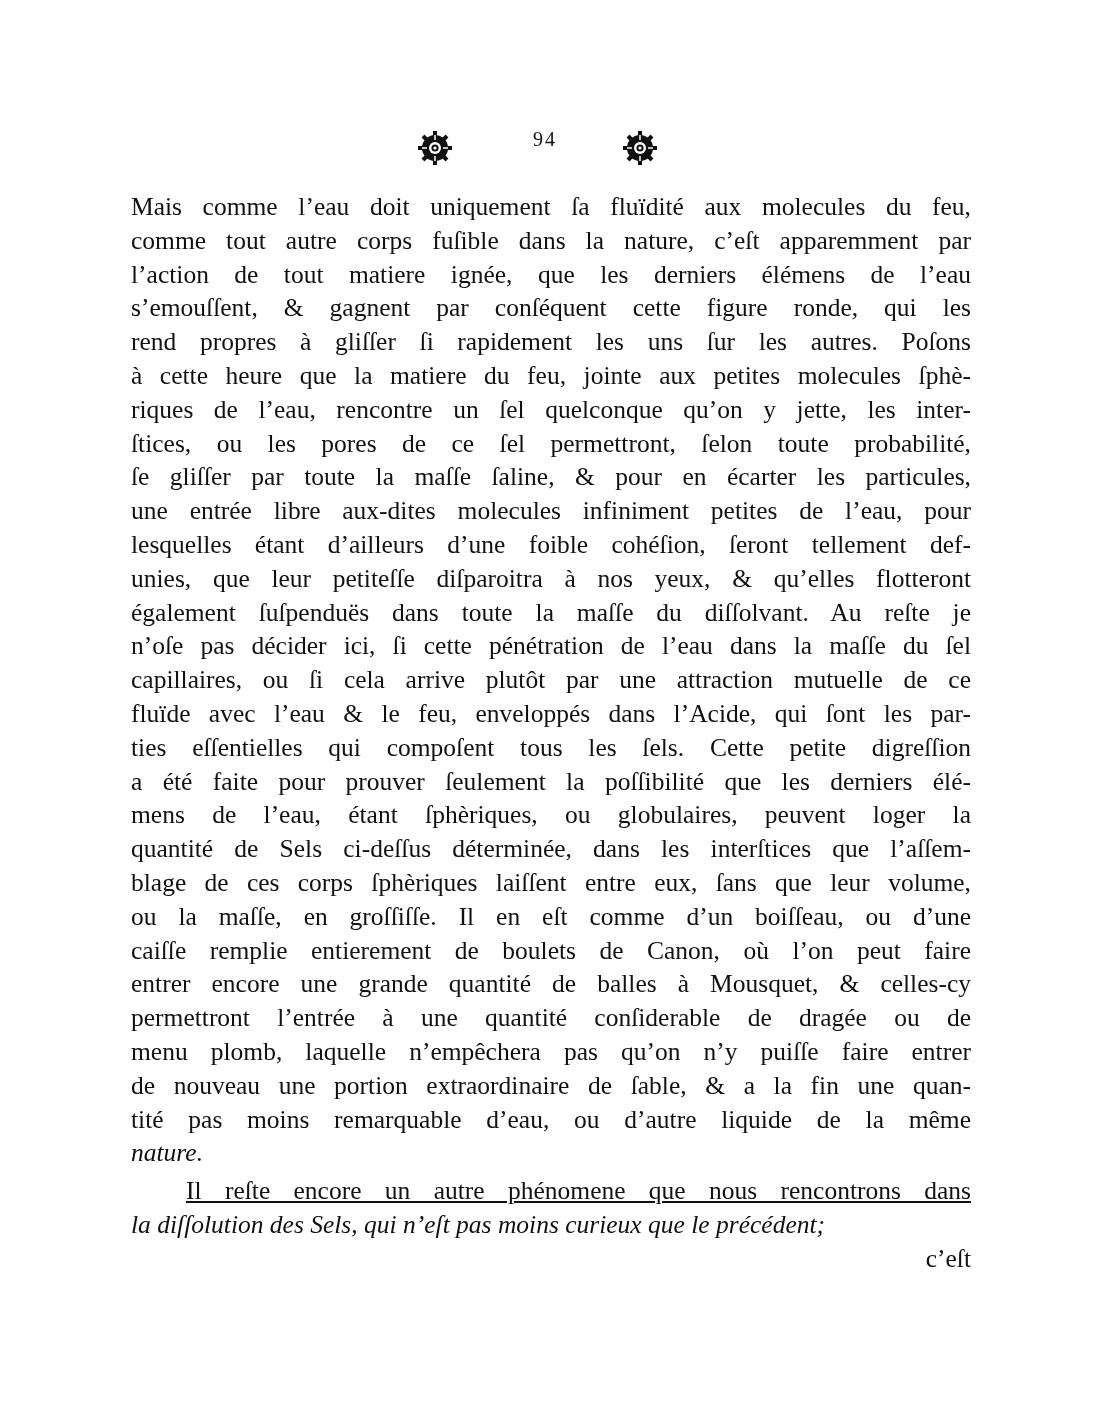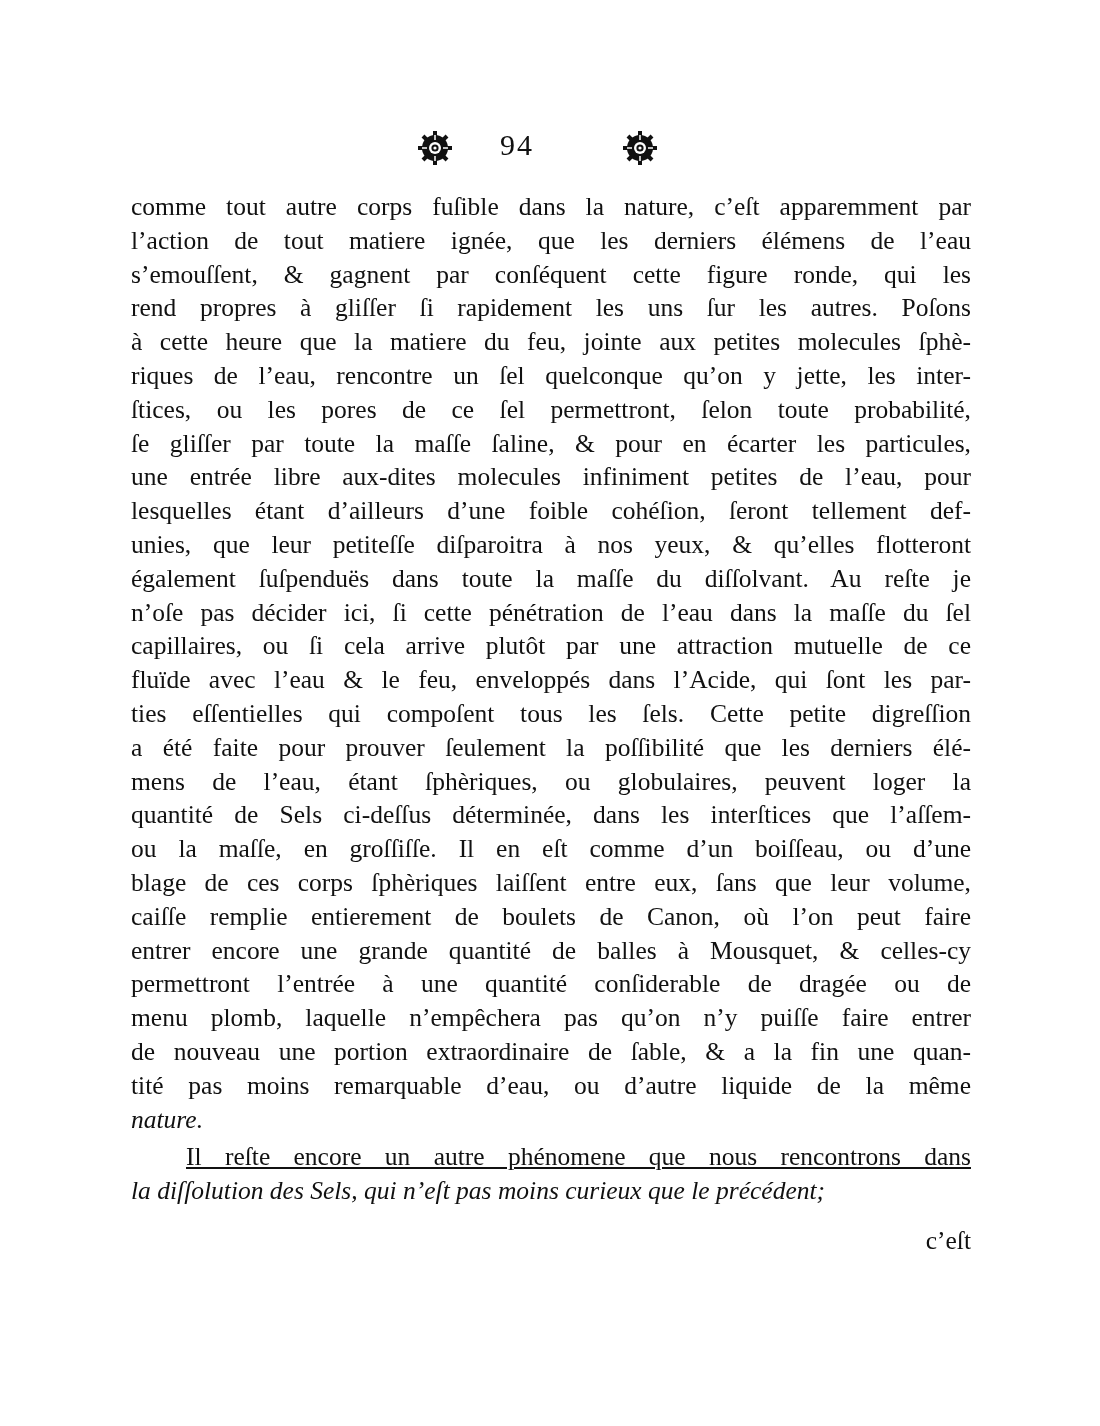--- a/index.html
+++ b/index.html
@@ -8,34 +8,34 @@
     font-family: "Liberation Serif", "DejaVu Serif", serif;
     color: #111111;
   }
   .header {
     position: absolute; top: 120px; left: 0; width: 1100px; height: 60px;
   }
   .orn { position: absolute; top: 10px; width: 36px; height: 36px; }
   .orn.left { left: 417px; }
   .orn.right { left: 622px; }
   .pagenum {
-    position: absolute; top: 8px; left: 500px; width: 90px; 
-    font-size: 30px; letter-spacing: 2px;
+    position: absolute; top: 8px; left: 500px; width: 90px; text-align: center;
+    font-size: 20px; letter-spacing: 2px;
   }
   .text {
     position: absolute; left: 131px; top: 190px; width: 840px;
     font-size: 25.5px; line-height: 33.8px;
   }
   .line {
     display: block; white-space: nowrap;
     text-align: justify; text-align-last: justify;
   }
   .line.last { text-align-last: left; font-style: italic; }
   .line.indent { padding-left: 55px; text-decoration: underline; }
-  .line.right { text-align: left; text-align-last: right; margin-top: 16px; }
+  .line.right { text-align: left; text-align-last: right; margin-top: 0; }
   .gap { height: 4px; }
 </style>
 </head>
 <body>
 
 <div class="header">
   <svg class="orn left" viewBox="0 0 36 36">
     <g fill="#111">
       <circle cx="18" cy="18" r="13"></circle>
       <rect x="16" y="1" width="4" height="8"></rect>
@@ -77,41 +77,42 @@
         <line x1="26" y1="18" x2="31" y2="18"></line>
     </g>
     <circle cx="18" cy="18" r="6" fill="#fff"></circle>
     <circle cx="18" cy="18" r="3.6" fill="#111"></circle>
     <circle cx="18" cy="18" r="1.6" fill="#fff"></circle>
   </svg>
 </div>
 
 <div class="text" id="body-text">
     <div>
+      <span class="line">Mais comme l’eau doit uniquement ſa fluïdité aux molecules du feu,</span>
       <span class="line">comme tout autre corps fuſible dans la nature, c’eſt apparemment par</span>
       <span class="line">l’action de tout matiere ignée, que les derniers élémens de l’eau</span>
       <span class="line">s’emouſſent, &amp; gagnent par conſéquent cette figure ronde, qui les</span>
       <span class="line">rend propres à gliſſer ſi rapidement les uns ſur les autres.   Poſons</span>
       <span class="line">à cette heure que la matiere du feu, jointe aux petites molecules ſphè-</span>
       <span class="line">riques de l’eau, rencontre un ſel quelconque qu’on y jette, les inter-</span>
       <span class="line">ſtices, ou les pores de ce ſel permettront, ſelon toute probabilité,</span>
       <span class="line">ſe gliſſer par toute la maſſe ſaline, &amp; pour en écarter les particules,</span>
       <span class="line">une entrée libre aux-dites molecules infiniment petites de l’eau, pour</span>
       <span class="line">lesquelles étant d’ailleurs d’une foible cohéſion, ſeront tellement def-</span>
       <span class="line">unies, que leur petiteſſe diſparoitra à nos yeux, &amp; qu’elles flotteront</span>
       <span class="line">également ſuſpenduës dans toute la maſſe du diſſolvant.   Au reſte je</span>
       <span class="line">n’oſe pas décider ici, ſi cette pénétration de l’eau dans la maſſe du ſel</span>
       <span class="line">capillaires, ou ſi cela arrive plutôt par une attraction mutuelle de ce</span>
       <span class="line">fluïde avec l’eau &amp; le feu, enveloppés dans l’Acide, qui ſont les par-</span>
       <span class="line">ties eſſentielles qui compoſent tous les ſels.   Cette petite digreſſion</span>
       <span class="line">a été faite pour prouver ſeulement la poſſibilité que les derniers élé-</span>
       <span class="line">mens de l’eau, étant ſphèriques, ou globulaires, peuvent loger la</span>
       <span class="line">quantité de Sels ci-deſſus déterminée, dans les interſtices que l’aſſem-</span>
+      <span class="line">blage de ces corps ſphèriques laiſſent entre eux, ſans que leur volume,</span>
       <span class="line">ou la maſſe, en groſſiſſe.   Il en eſt comme d’un boiſſeau, ou d’une</span>
-      <span class="line">blage de ces corps ſphèriques laiſſent entre eux, ſans que leur volume,</span>
       <span class="line">caiſſe remplie entierement de boulets de Canon, où l’on peut faire</span>
       <span class="line">entrer encore une grande quantité de balles à Mousquet, &amp; celles-cy</span>
       <span class="line">permettront l’entrée à une quantité conſiderable de dragée ou de</span>
       <span class="line">menu plomb, laquelle n’empêchera pas qu’on n’y puiſſe faire entrer</span>
       <span class="line">de nouveau une portion extraordinaire de ſable, &amp; a la fin une quan-</span>
       <span class="line">tité pas moins remarquable d’eau, ou d’autre liquide de la même</span>
       <span class="line last">nature.</span>
     </div>
     <div class="gap"></div>
     <div>

